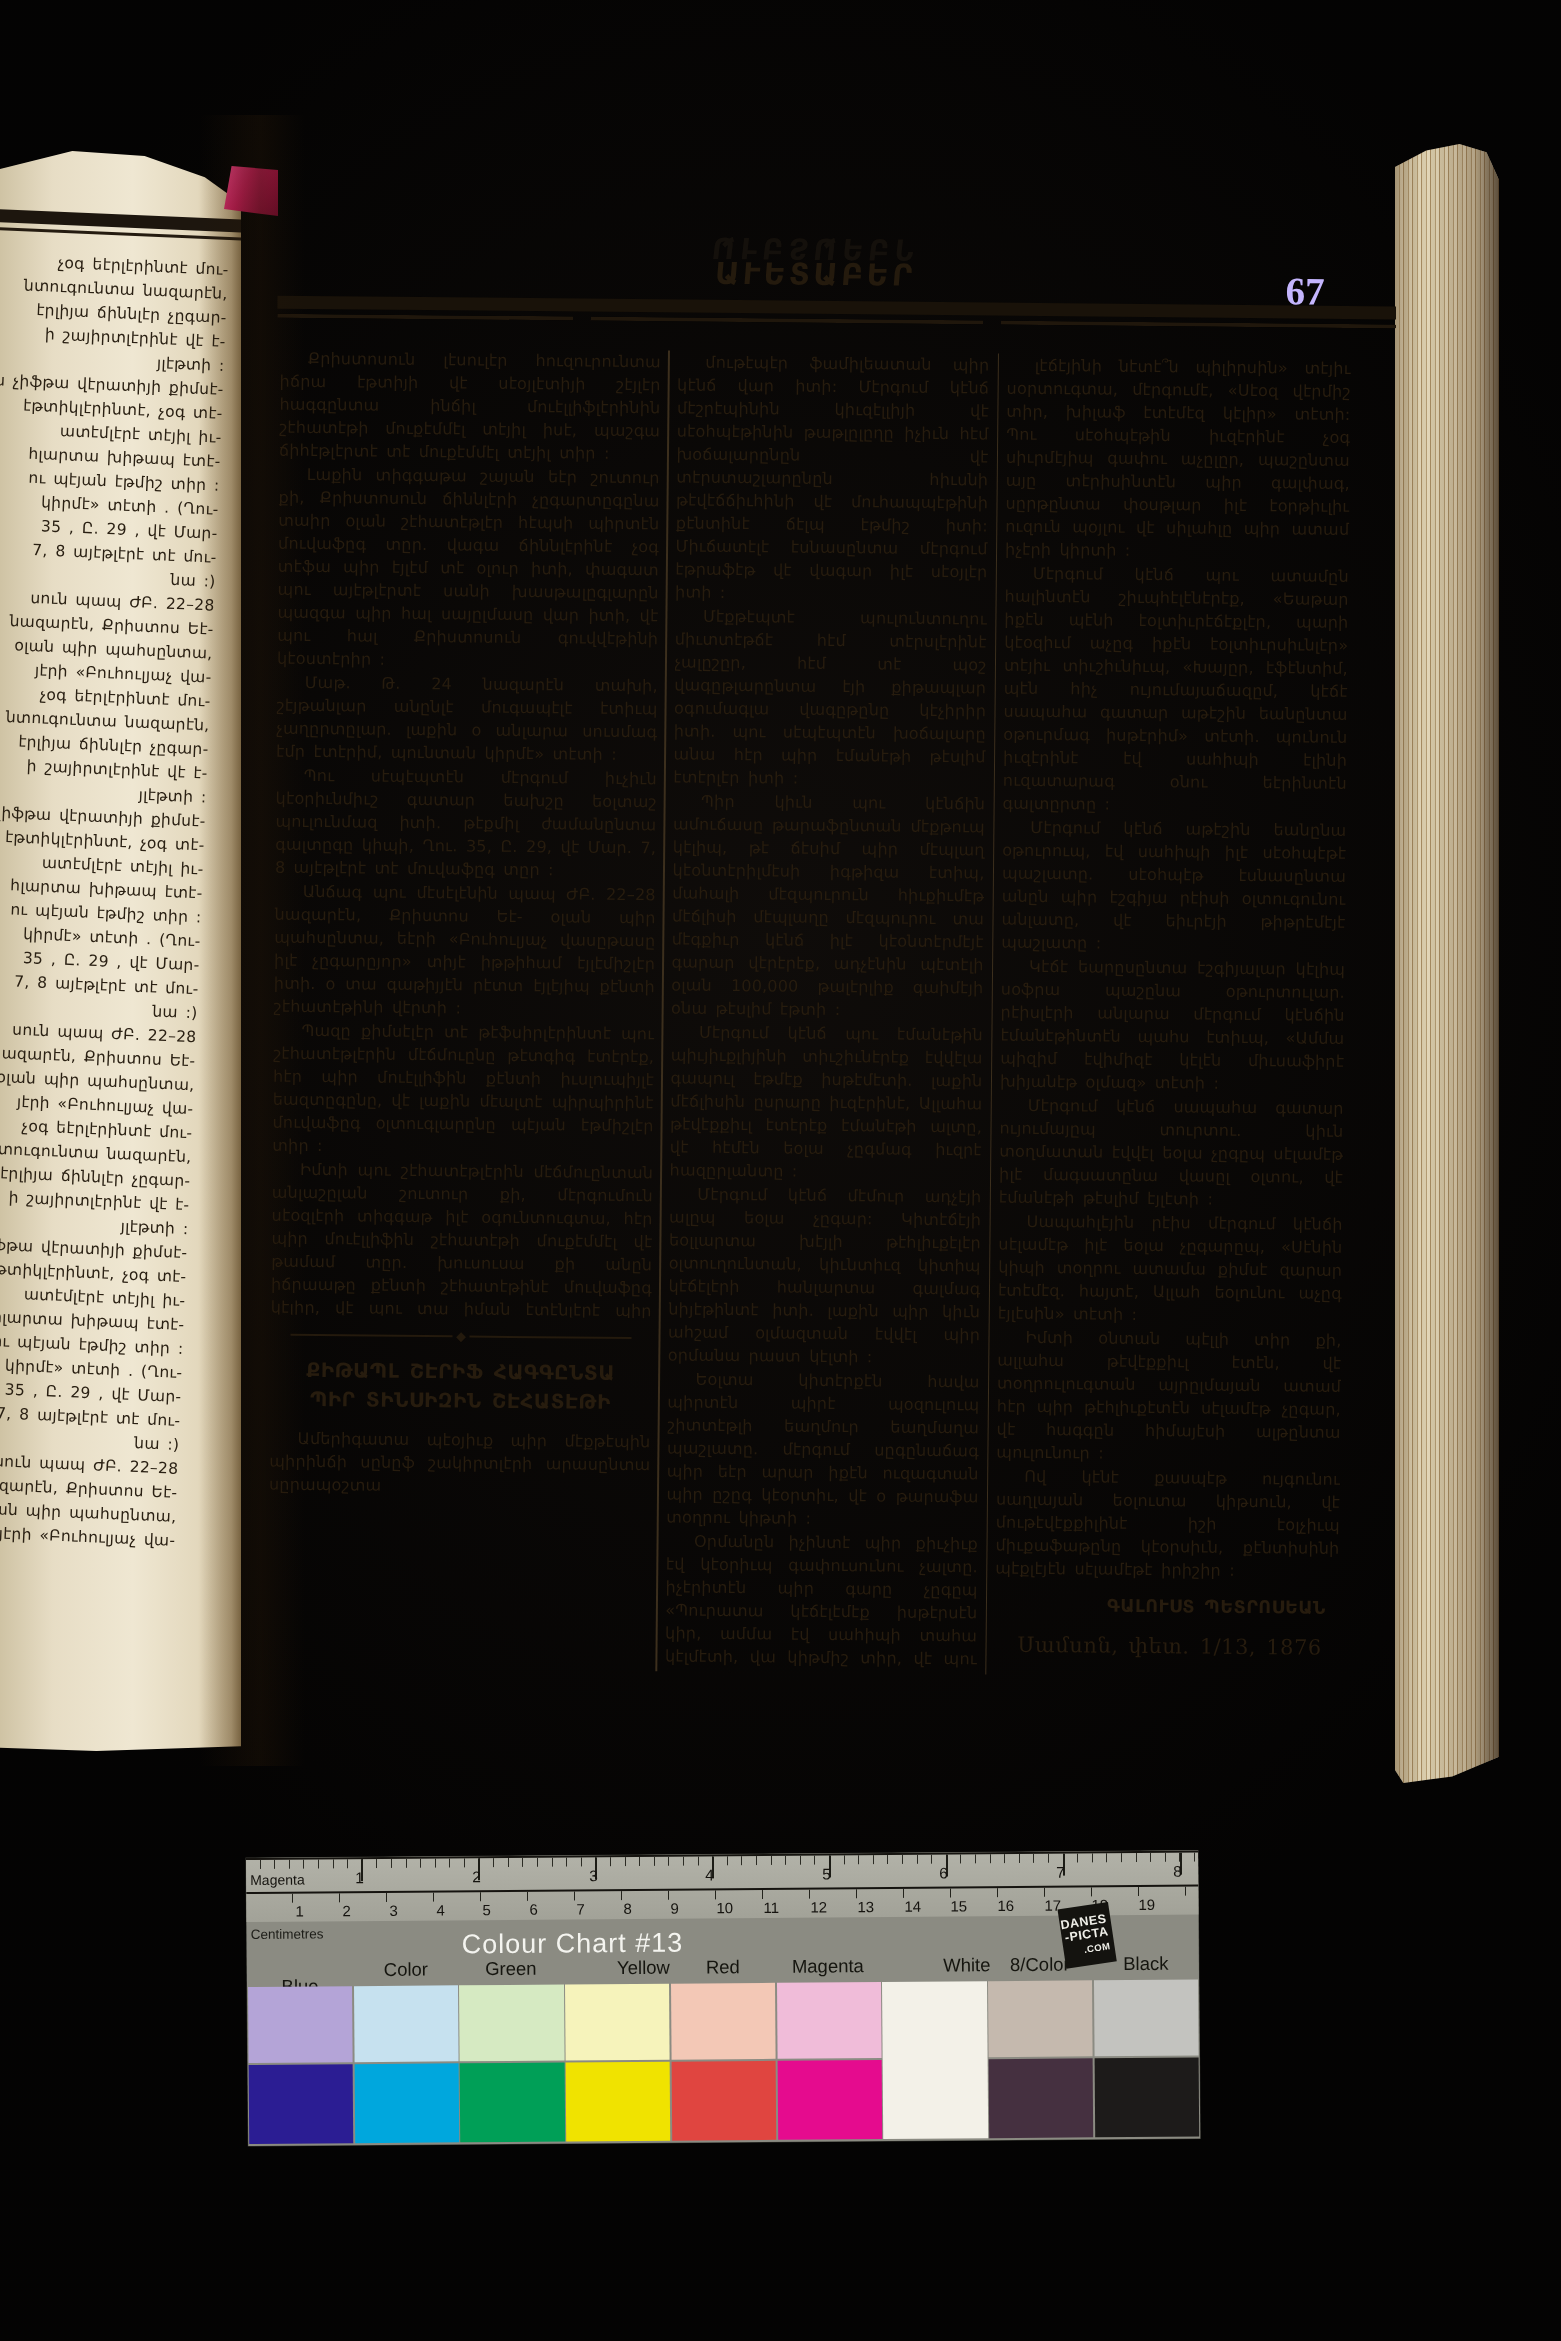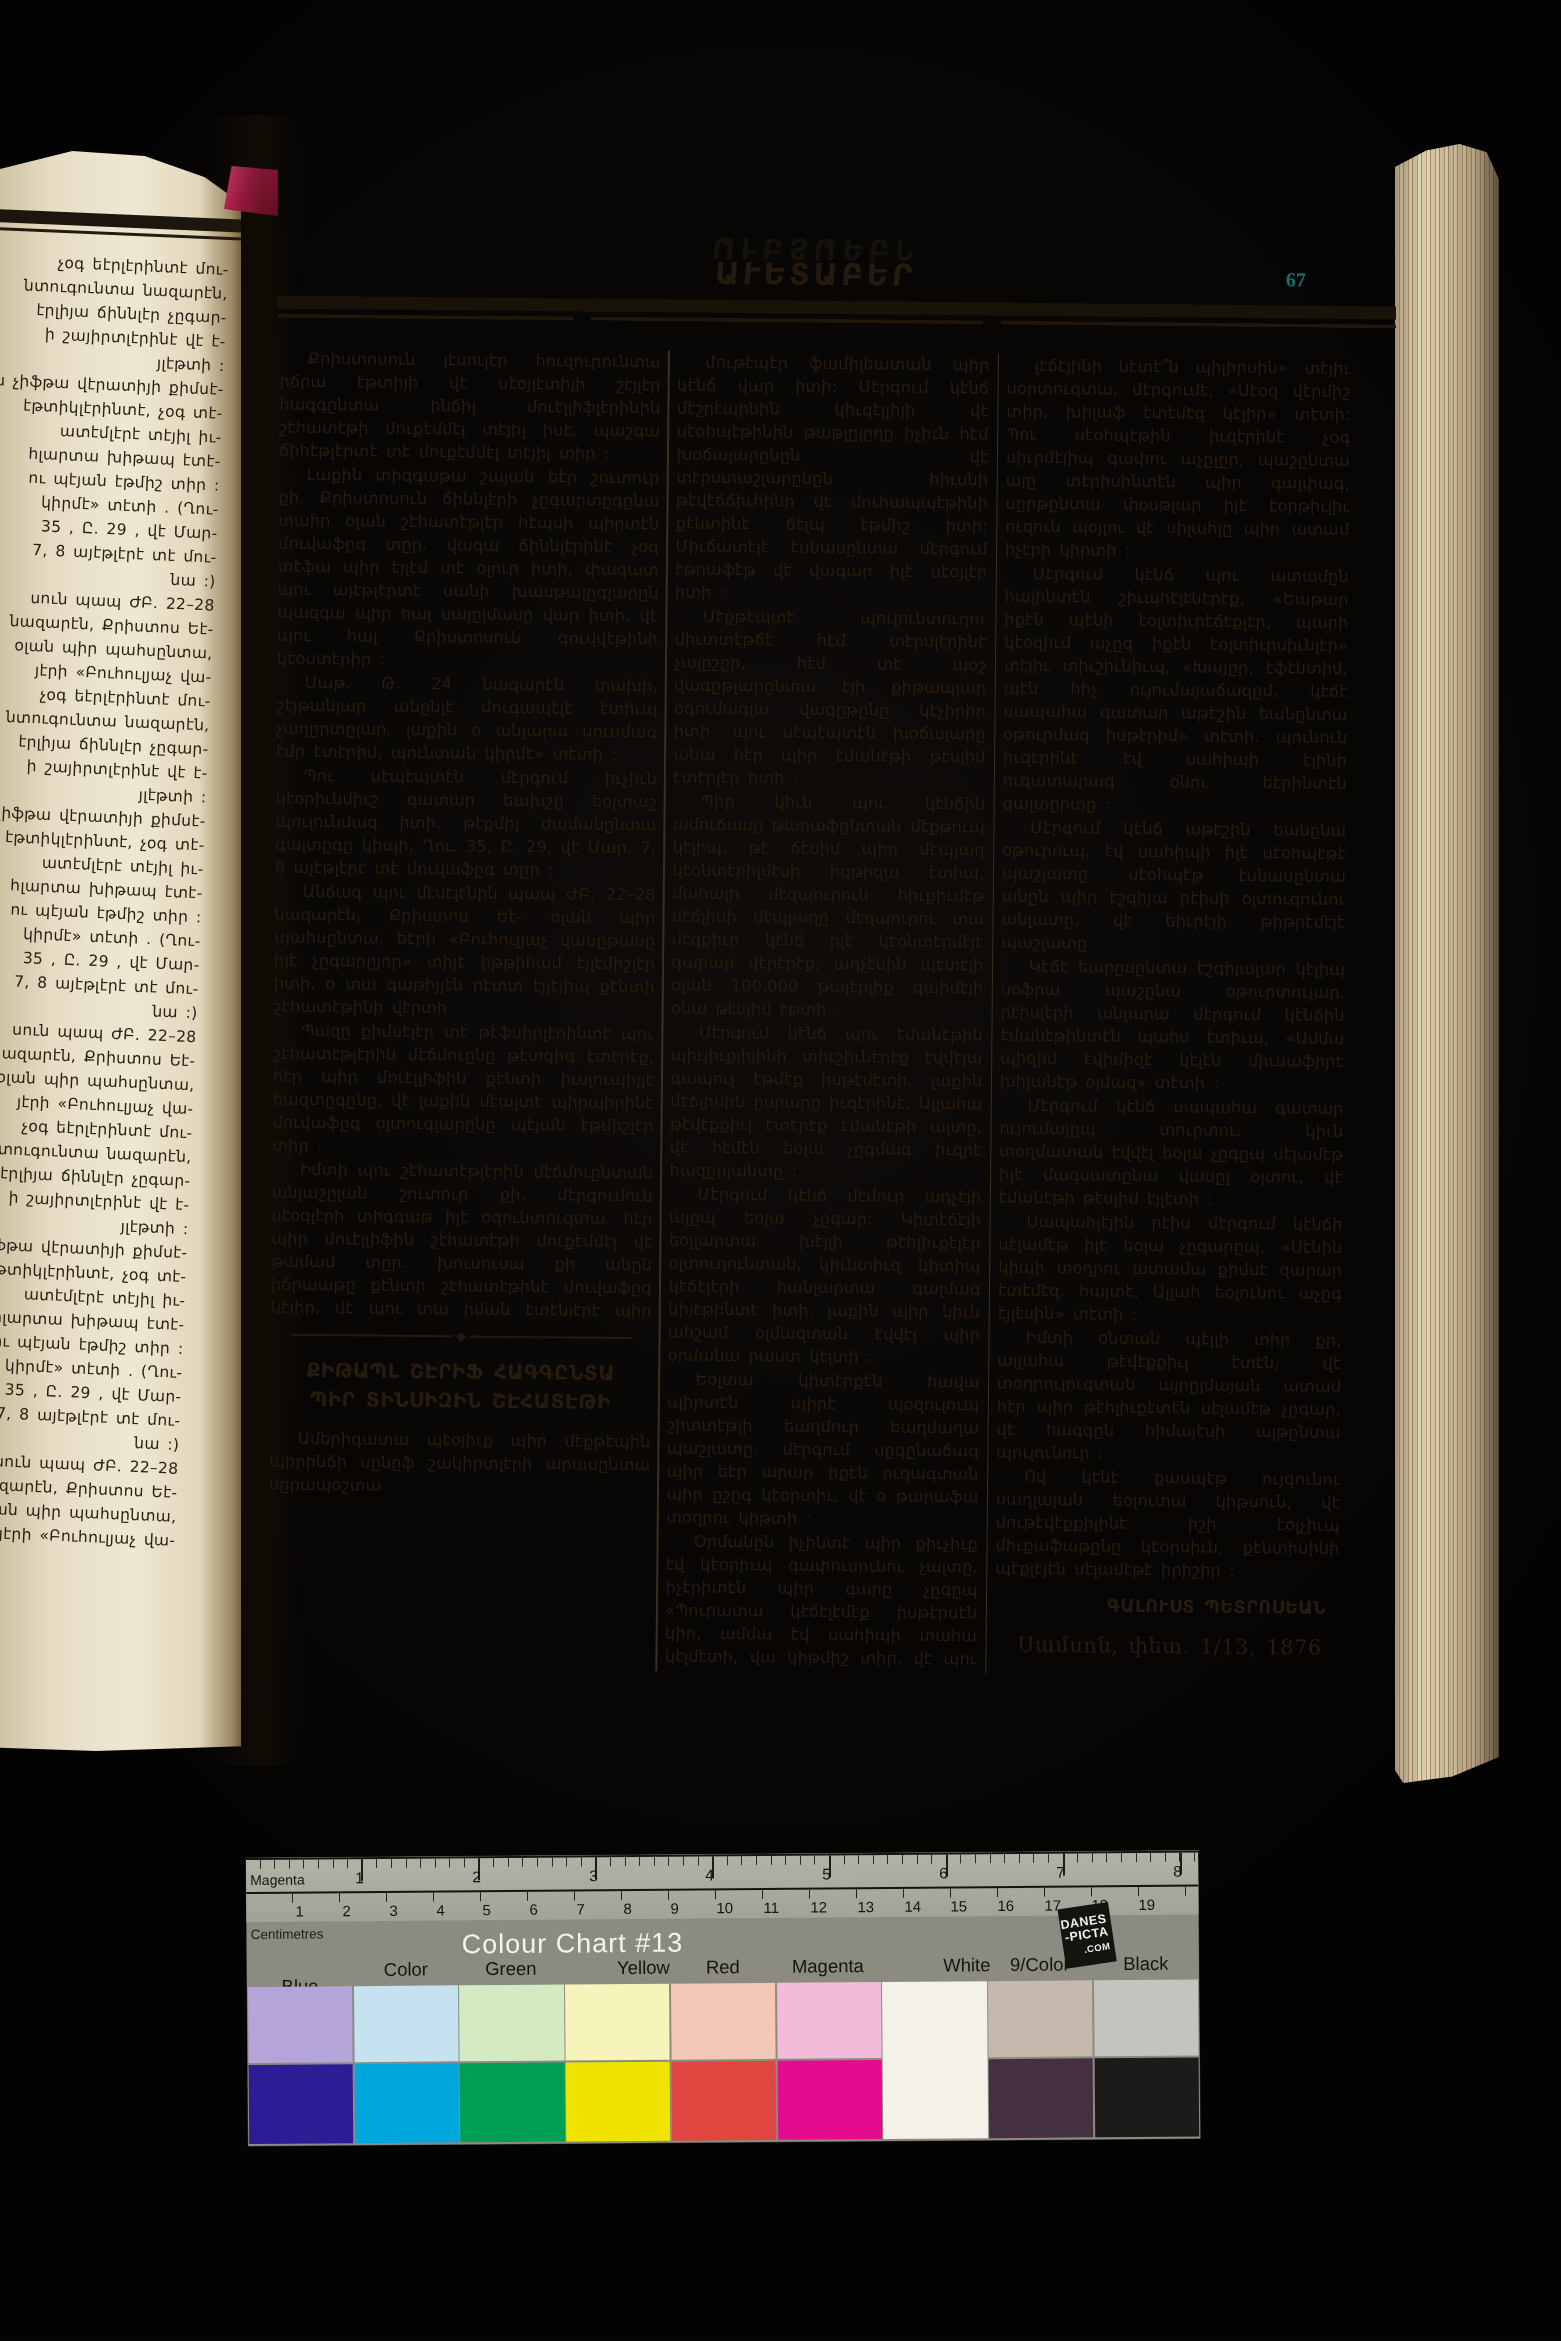--- a/index.html
+++ b/index.html
@@ -38,21 +38,21 @@
 
   
   .rp-print{position:absolute;left:0;top:0;width:1161px;height:1696px;
     transform:rotate(.55deg);transform-origin:80px 150px;color:#281d10;}
   .ghost-masthead{position:absolute;left:0;width:1161px;top:134px;text-align:center;
     font-weight:bold;font-size:29px;letter-spacing:5px;color:rgba(90,70,45,.16);
     transform:scaleY(-1) skewX(6deg);}
   .masthead{position:absolute;left:0;width:1161px;top:159px;text-align:center;
     font-weight:bold;font-size:30px;letter-spacing:3.5px;color:#241a0d;transform:skewX(-4deg);}
   .page-number{position:absolute;left:1051px;top:166px;font-family:"Liberation Serif",serif;
-    font-weight:bold;font-size:20px;color:#0f766e;}
+    font-weight:bold;font-size:39px;color:#c4b5fd;}
   .head-rule{position:absolute;left:43px;top:203px;width:1139px;}
   .head-rule .thick{height:12.5px;background:#191209;}
   .head-rule .thin{height:3.5px;background:#20170c;margin-top:5.5px;
     -webkit-mask:linear-gradient(90deg,#000 0 26%,transparent 26% 27.5%,#000 27.5% 62%,transparent 62% 63.5%,#000 63.5% 100%);
             mask:linear-gradient(90deg,#000 0 26%,transparent 26% 27.5%,#000 27.5% 62%,transparent 62% 63.5%,#000 63.5% 100%);}
   .cols{position:absolute;left:46px;top:254px;width:1101px;height:1326px;display:flex;}
   .tcol{font-size:16px;line-height:23px;text-align:justify;letter-spacing:0.2px;word-spacing:3px;
     color:#271c0e;overflow:hidden;}
   .tcol p{margin:0 0 1px 0;text-indent:28px;}
   .col-1{width:381px;padding-right:7px;}
@@ -261,21 +261,21 @@
       <div>.COM</div>
     </div>
   <div class="color-labels">
       <span class="color-label" style="left: 0px; margin-top: 16px;">Blue</span>
       <span class="color-label" style="left: 106px;">Color</span>
       <span class="color-label" style="left: 211px;">Green</span>
       <span class="color-label" style="left: 317px; text-align: right;">Yellow</span>
       <span class="color-label" style="left: 423px;">Red</span>
       <span class="color-label" style="left: 528px;">Magenta</span>
       <span class="color-label" style="left: 667px;">White</span>
-      <span class="color-label" style="left: 740px;">9/Color</span>
+      <span class="color-label" style="left: 740px;">8/Color</span>
       <span class="color-label" style="left: 846px; text-align: center;">Black</span>
     </div>
   <div class="patches">
       <div class="patch" style="background: rgb(180, 164, 215); grid-area: 1 / 1;"></div>
       <div class="patch" style="background: rgb(43, 29, 147); grid-area: 2 / 1;"></div>
       <div class="patch" style="background: rgb(198, 225, 239); grid-area: 1 / 2;"></div>
       <div class="patch" style="background: rgb(0, 167, 221); grid-area: 2 / 2;"></div>
       <div class="patch" style="background: rgb(214, 234, 194); grid-area: 1 / 3;"></div>
       <div class="patch" style="background: rgb(0, 159, 87); grid-area: 2 / 3;"></div>
       <div class="patch" style="background: rgb(246, 243, 187); grid-area: 1 / 4;"></div>

